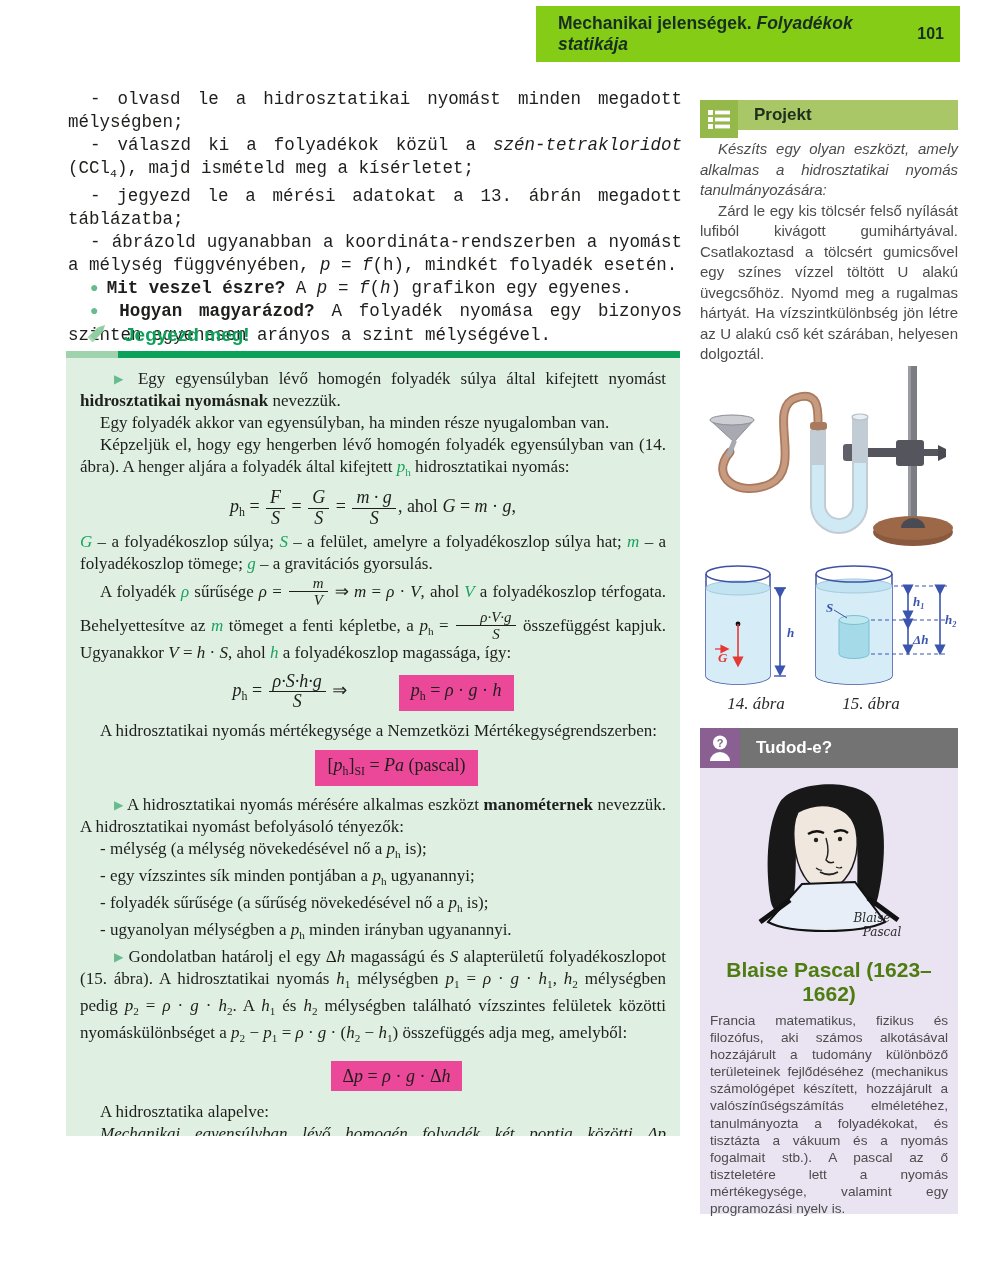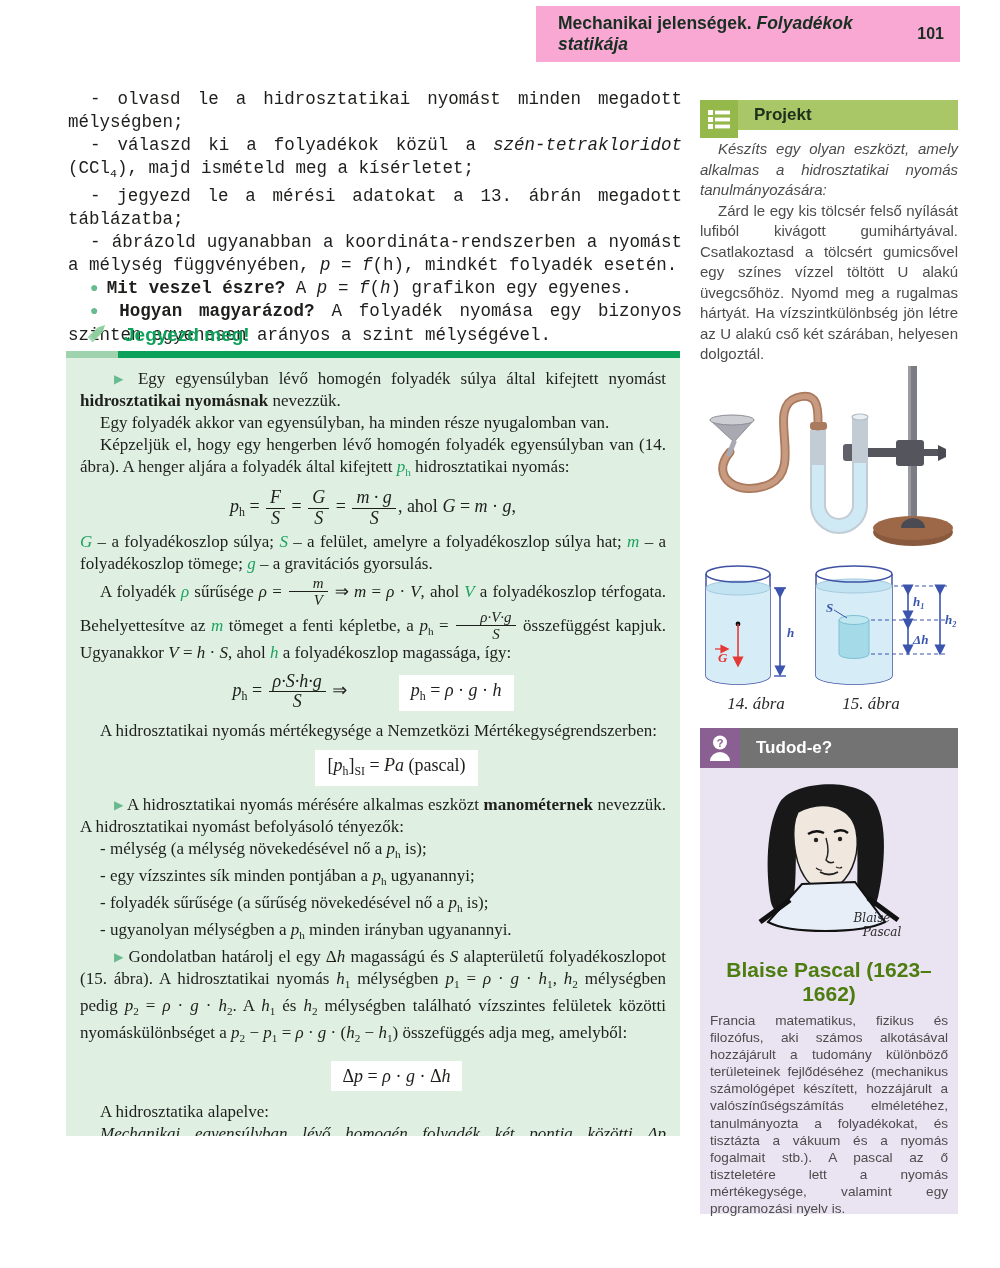--- a/index.html
+++ b/index.html
@@ -4,21 +4,21 @@
 <style>
   * { box-sizing: border-box; margin: 0; padding: 0; }
   html,body { background:#ffffff; }
   .page { position:relative; width:1000px; height:1268px; background:#fff; overflow:hidden;
           font-family:"Liberation Serif", serif; color:#1e1e1c; }
 
   
   .hdr-dark { position:absolute; left:340px; top:6px; width:196px; height:56px; background:#2aa160;
               display:flex; align-items:center; justify-content:flex-end; padding-right:18px;
               font-family:"Liberation Sans", sans-serif; font-weight:bold; font-size:17px; color:#fff; }
-  .hdr-light{ position:absolute; left:536px; top:6px; width:424px; height:56px; background:#f9a8d4;
+  .hdr-light{ position:absolute; left:536px; top:6px; width:424px; height:56px; background:#84cc16;
               display:flex; align-items:center; font-family:"Liberation Sans", sans-serif;
               font-size:17.5px; color:#182e20; }
   .hdr-title{ padding-left:22px; flex:1; font-weight:bold; }
   .hdr-title .it{ font-style:italic; }
   .hdr-num  { padding-right:16px; font-weight:bold; font-size:16px; }
 
   
   .intro { position:absolute; left:68px; top:88px; width:614px; font-size:17.5px; line-height:23px;
            text-align:justify; }
   .intro p { text-indent:22px;font-family:Liberation Mono, monospace; }
@@ -40,21 +40,21 @@
   .arr { color:#68bb8f; font-size:0.72em; vertical-align:0.12em; }
   .dot { color:#68bb8f; font-size:0.8em; vertical-align:0.1em; }
 
   .frac { display:inline-block; vertical-align:-0.62em; text-align:center; font-style:italic;
           line-height:1.08; margin:0 2px; }
   .frac .fn { display:block; padding:0 4px; border-bottom:1.2px solid #1e1e1c; }
   .frac .fd { display:block; }
   p .frac { font-size:0.88em; vertical-align:-0.55em; }
 
   .formula { text-align:center; font-size:18px; margin:5px 0 3px; text-indent:0 !important; }
-  .hl { background:#ffffff; padding:4px 12px; display:inline-block;margin-left:47px; }
+  .hl { background:#ec4899; padding:4px 12px; display:inline-block;margin-left:47px; }
   .sp8 { margin-top:8px; }
 
   
   .sb { font-family:"Liberation Sans", sans-serif; }
   .projekt { position:absolute; left:700px; top:100px; width:258px; }
   .box-head { display:flex; height:30px; font-family:"Liberation Sans", sans-serif; }
   .box-head .ic { width:38px; height:38px; flex:0 0 38px; display:flex; align-items:center; justify-content:center; }
   .projekt .ic { background:#95b84a; }
   .projekt .ttl{ flex:1; background:#a9c767; display:flex; align-items:center; padding-left:16px;
                  font-weight:bold; font-size:17px; color:#20301c; }

